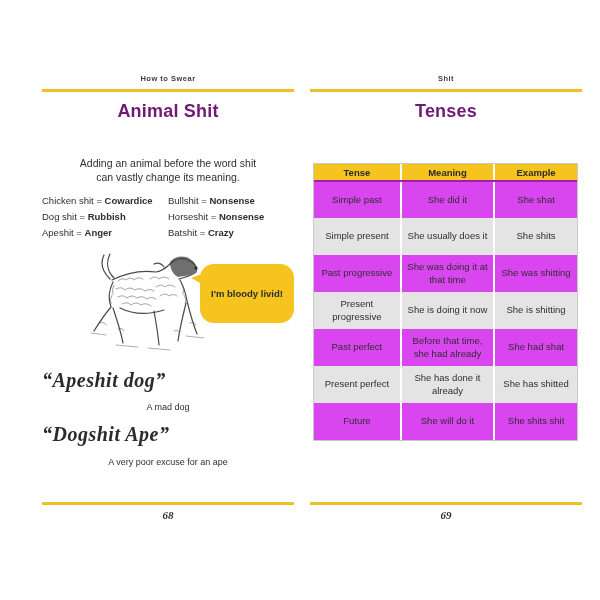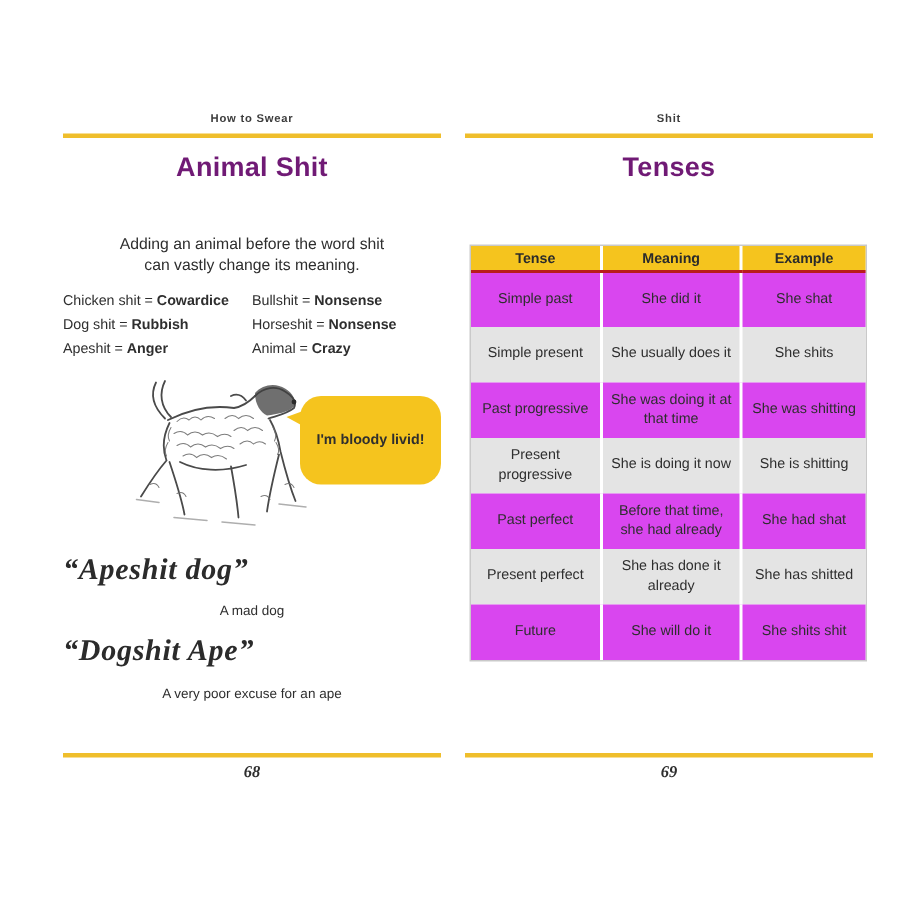--- a/index.html
+++ b/index.html
@@ -56,21 +56,21 @@
   .caption-2{top:457px;}
 
   .table-wrap{position:absolute;left:3px;top:163px;width:265px;
     border:1px solid var(--table-border);}
   table.tenses{width:100%;border-collapse:collapse;table-layout:fixed;}
   table.tenses col.c1{width:33%;}
   table.tenses col.c2{width:35.5%;}
   table.tenses col.c3{width:31.5%;}
   table.tenses th{background:var(--accent-yellow);height:17px;
     font-size:9.5px;font-weight:700;color:#2b2b2b;
-    border-bottom:2px solid #b91c1c;}
+    border-bottom:2px solid #a21caf;}
   table.tenses td{height:37px;text-align:center;vertical-align:middle;
     font-size:9.5px;line-height:1.35;color:#2e2e2e;padding:2px 5px;background:#d946ef;}
   table.tenses th + th, table.tenses td + td{border-left:2px solid #fff;}
   table.tenses tbody tr:nth-child(even) td{background:var(--table-row-gray);}
 </style>
 </head>
 <body>
 
 <div class="spread">
 
@@ -86,21 +86,21 @@
 
     <div class="defs">
       <div class="defs-col">
         <div><span>Chicken shit =</span> <span class="def-value">Cowardice</span></div>
         <div><span>Dog shit =</span> <span class="def-value">Rubbish</span></div>
         <div><span>Apeshit =</span> <span class="def-value">Anger</span></div>
       </div>
       <div class="defs-col">
         <div><span>Bullshit =</span> <span class="def-value">Nonsense</span></div>
         <div><span>Horseshit =</span> <span class="def-value">Nonsense</span></div>
-        <div><span>Animal =</span> <span class="def-value">Crazy</span></div>
+        <div><span>Batshit =</span> <span class="def-value">Crazy</span></div>
       </div>
     </div>
 
     <svg class="dog-art" viewBox="0 0 120 110" aria-hidden="true">
       <g fill="none" stroke="#4a4a4a" stroke-width="1.2" stroke-linecap="round">
         <path d="M14,4 C10,12 12,20 20,28 M20,3 C16,11 17,20 24,27"></path>
         <path d="M22,29 C36,22 52,19 66,21 C72,20 76,17 80,13"></path>
         <path d="M80,13 C86,7 94,6 100,10 C105,13 108,17 106,21 C101,25 95,26 89,28 M74,16 C71,12 68,11 64,13"></path>
         <path d="M90,29 C94,36 96,44 97,50 C100,62 103,73 107,83 M96,52 C93,64 90,76 88,90"></path>
         <path d="M30,57 C42,63 58,64 74,59"></path>

